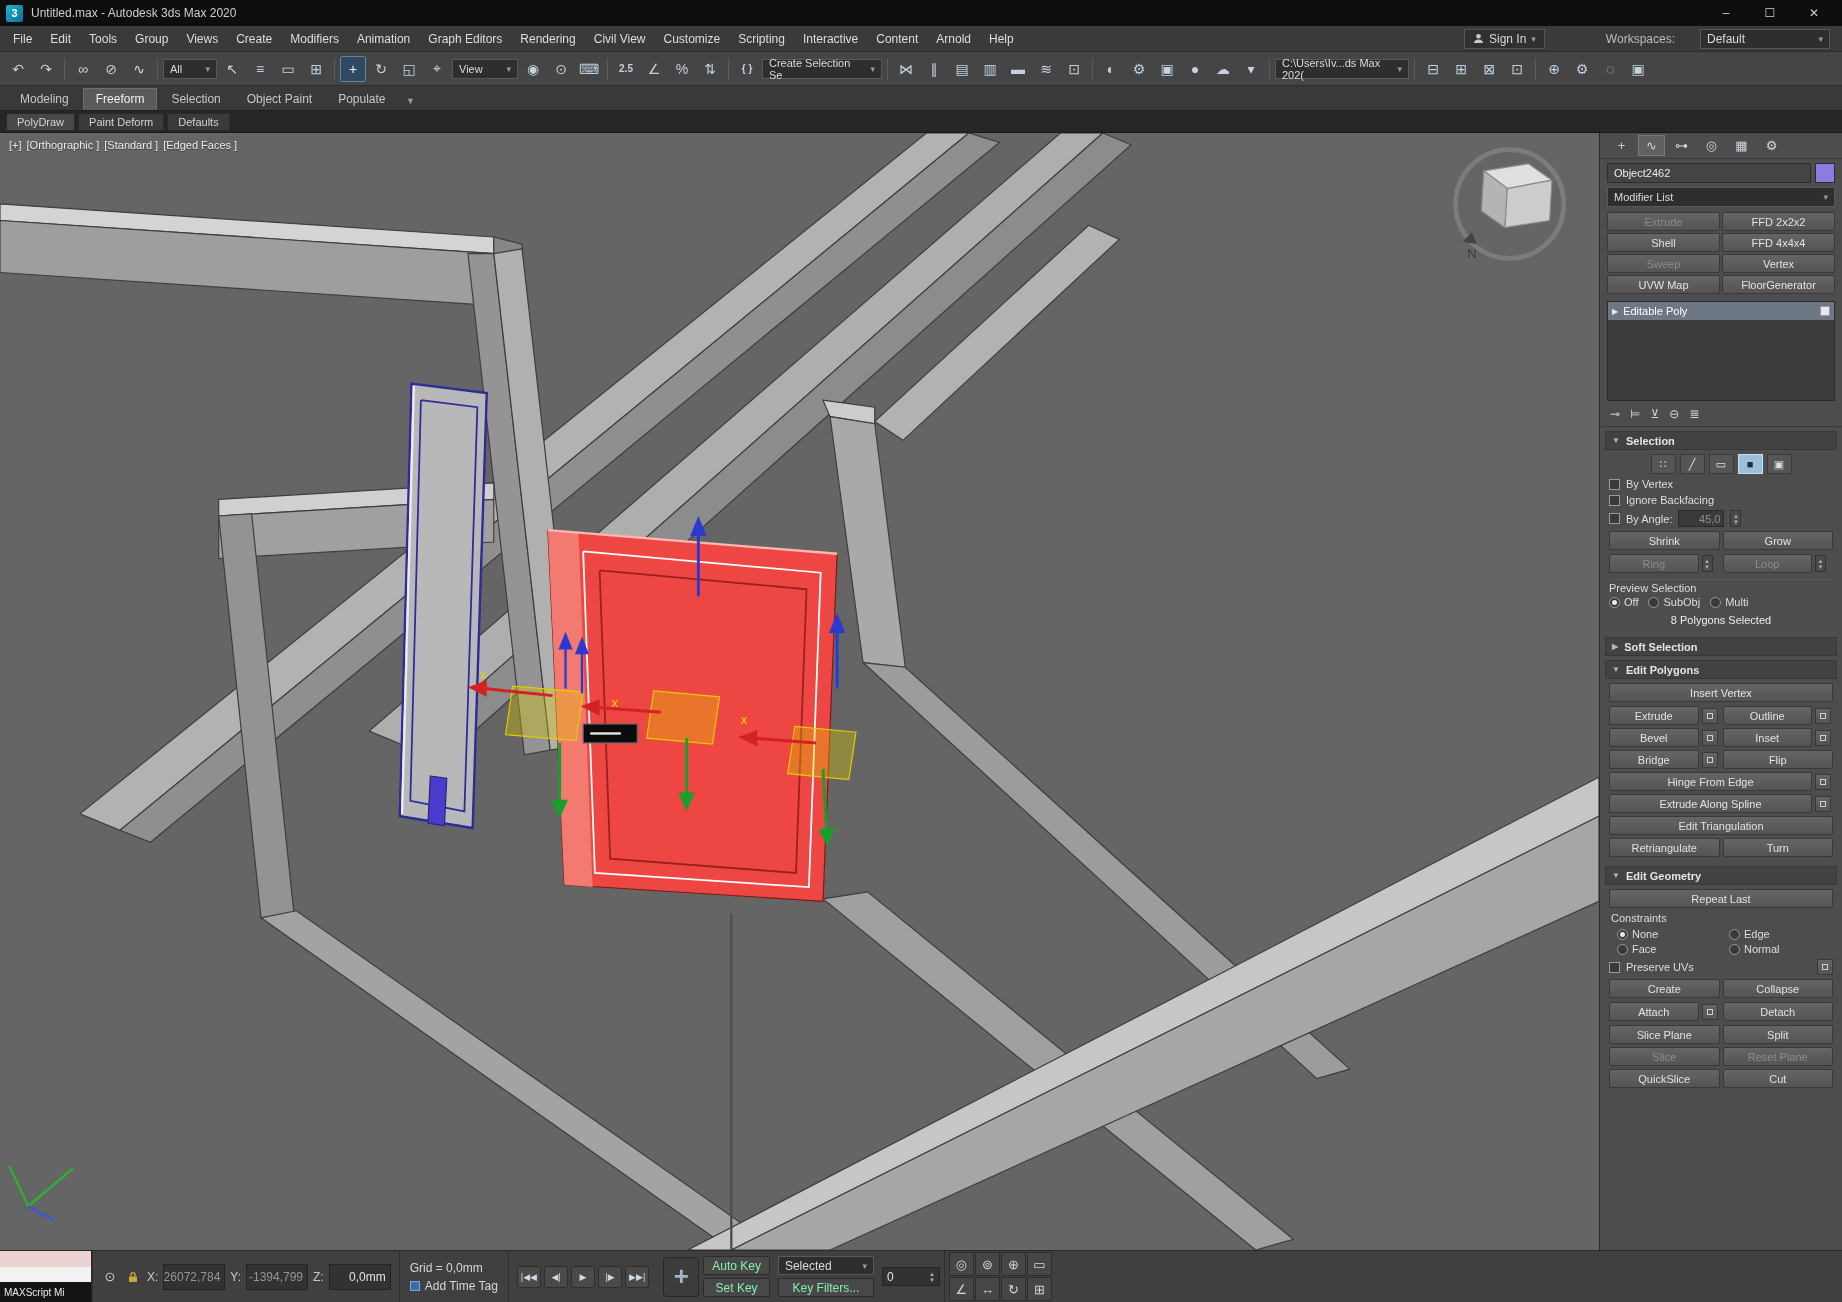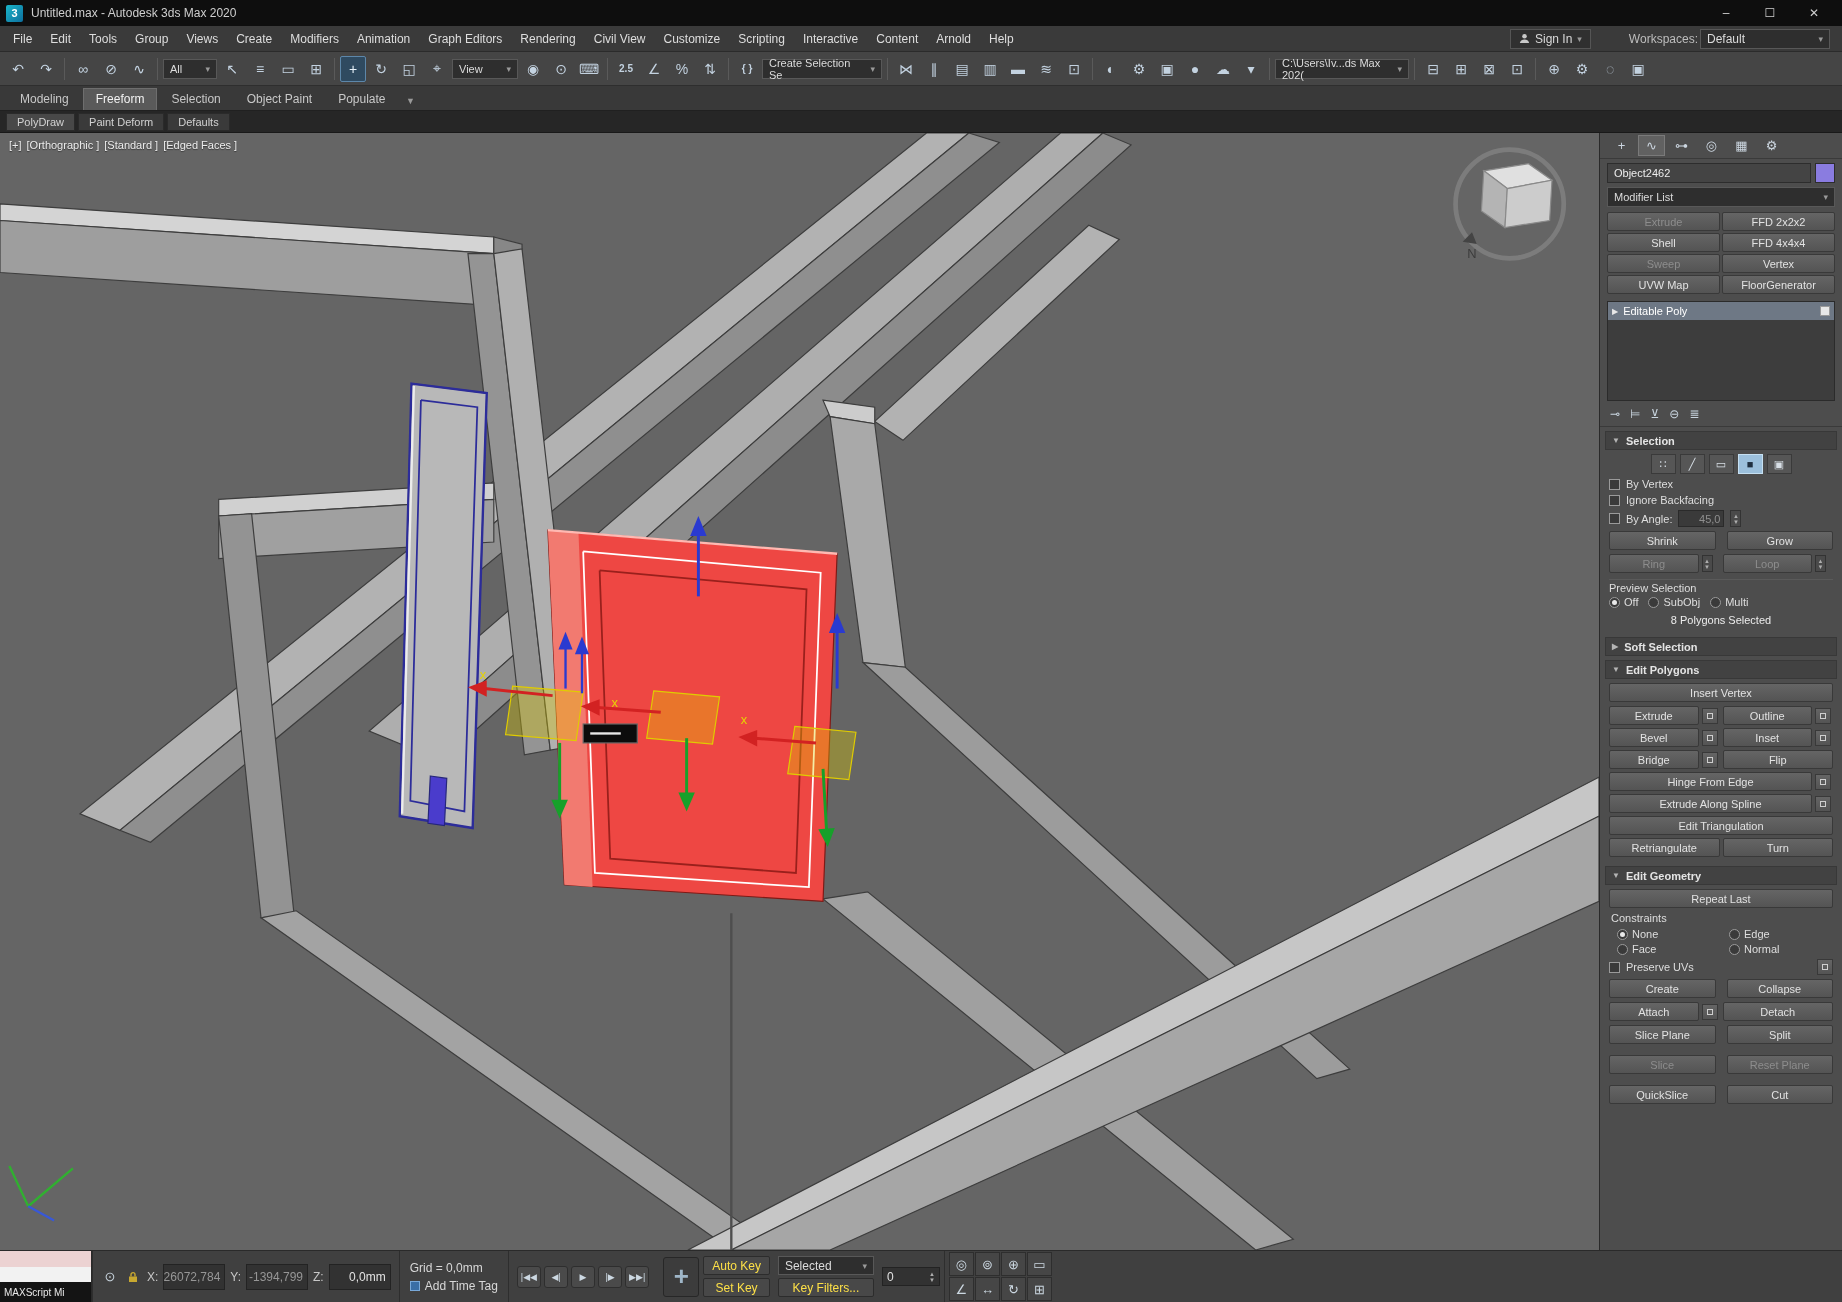--- a/index.html
+++ b/index.html
@@ -11,21 +11,21 @@
   .titlebar { height:26px; background:#0e0e0e; display:flex; align-items:center; padding:0 6px; gap:8px; flex:none; }
   .app-icon { width:17px; height:17px; border-radius:2px; background:linear-gradient(135deg,#1ab5c9,#0d6f9e);
               color:#fff; font-weight:bold; font-size:11px; display:flex; align-items:center; justify-content:center; }
   .tb-title { color:#cfcfcf; }
   .win-controls { margin-left:auto; display:flex; }
   .win-btn { width:44px; height:24px; display:flex; align-items:center; justify-content:center; color:#cfcfcf; font-size:12px; }
 
   
   .menubar { height:26px; background:#3a3a3a; border-bottom:1px solid #2b2b2b; display:flex; align-items:center; padding:0 4px; flex:none; }
   .menu-item { padding:0 9px; height:100%; display:flex; align-items:center; color:#dedede; }
-  .menubar-right { margin-left:auto; display:flex; align-items:center; gap:2px; padding-right:8px; }
+  .menubar-right { margin-left:auto; display:flex; align-items:center; gap:25px; padding-right:8px; }
   .signin { display:flex; align-items:center; gap:5px; height:20px; padding:0 8px; background:#303030; border:1px solid #555; }
   .signin::after { content:"▾"; font-size:9px; color:#9a9a9a; }
   .ws-label { color:#bdbdbd;margin-left:36px; }
   .dd { background:#2e2e2e; border:1px solid #585858; height:20px; display:flex; align-items:center; padding:0 6px; gap:6px; color:#dcdcdc; }
   .dd::after { content:"▾"; font-size:9px; color:#9a9a9a; margin-left:auto; }
   .ws-dd { width:130px; }
 
   
   .toolbar { height:34px; background:#454545; border-bottom:1px solid #2e2e2e; display:flex; align-items:center; padding:0 5px; gap:2px; flex:none; }
   .tbtn { width:26px; height:26px; flex:none; display:flex; align-items:center; justify-content:center;
@@ -76,21 +76,21 @@
   .rcaret { font-size:8px; color:#b4b4b4; }
   .rollout-b { padding:4px 9px 5px; display:flex; flex-direction:column; gap:4px; }
   .soirow { display:flex; justify-content:center; gap:4px; }
   .soi { width:25px; height:20px; display:flex; align-items:center; justify-content:center; background:#565656;
          border:1px solid #3a3a3a; color:#d8dfe6; font-size:11px; }
   .soi.active { background:#9cc0dc; border-color:#c6e0f2; color:#203040; }
   .cbrow { display:flex; align-items:center; gap:6px; color:#dedede; }
   .cb { width:11px; height:11px; background:#3a3a3a; border:1px solid #9a9a9a; flex:none; }
   .btn { height:19px; background:linear-gradient(#656565,#545454); border:1px solid #393939; border-radius:2px;
          display:flex; align-items:center; justify-content:center; color:#e2e2e2; white-space:nowrap; overflow:hidden; }
-  .grid2 { display:grid; grid-template-columns:1fr 1fr; gap:11px; }
+  .grid2 { display:grid; grid-template-columns:1fr 1fr; gap:3px; }
   .grid4 { display:grid; grid-template-columns:1fr 18px 1fr 18px; gap:3px; align-items:center; }
   .span2 { grid-column:span 2; } .span3 { grid-column:span 3; } .span4 { grid-column:span 4; }
   .sq { width:16px; height:16px; background:linear-gradient(#656565,#545454); border:1px solid #393939; position:relative; }
   .sq::after { content:""; position:absolute; inset:4px; border:1px solid #cfcfcf; }
   .spinfield { width:46px; height:17px; background:#3a3a3a; border:1px solid #2a2a2a; color:#8f8f8f;
                display:flex; align-items:center; justify-content:flex-end; padding:0 3px; }
   .minispin { width:11px; height:17px; display:flex; flex-direction:column; align-items:center; justify-content:center;
               color:#aeaeae; font-size:6px; line-height:6px; background:#4a4a4a; border:1px solid #333; }
   .pgroup { border-top:1px solid #5a5a5a; margin-top:2px; padding-top:2px; }
   .plabel { color:#dedede; margin-bottom:2px; }
@@ -120,21 +120,21 @@
   .gridcol { display:flex; flex-direction:column; justify-content:center; gap:4px; padding:0 10px; border-left:1px solid #2e2e2e; color:#d8d8d8; }
   .ttag { display:flex; align-items:center; gap:5px; }
   .cube-icon { width:10px; height:10px; background:#3a6ea5; border:1px solid #78a8d8; }
   .transport { display:flex; align-items:center; gap:3px; padding:0 8px; border-left:1px solid #2e2e2e; }
   .pbtn { min-width:24px; height:22px; padding:0 3px; background:#4a4a4a; border:1px solid #2e2e2e; border-radius:3px;
           display:flex; align-items:center; justify-content:center; color:#ccd8e2; font-size:9px; }
   .bigkey { width:36px; height:40px; align-self:center; margin-left:6px; background:#3c3c3c; border:1px solid #272727; border-radius:3px;
             display:flex; align-items:center; justify-content:center; color:#9fb6c8; font-size:26px; font-weight:bold; }
   .kcol { display:flex; flex-direction:column; justify-content:center; gap:3px; padding:0 4px; }
   .kbtn { height:19px; padding:0 8px; background:#484848; border:1px solid #2c2c2c; border-radius:2px;
-          display:flex; align-items:center; justify-content:center; color:#fde047; white-space:nowrap; }
+          display:flex; align-items:center; justify-content:center; color:#86efac; white-space:nowrap; }
   .kdd { width:96px; height:19px; }
   .framefield { width:58px; height:19px; background:#323232; border:1px solid #232323; display:flex; align-items:center; padding:0 4px; color:#e2e2e2; }
   .framefield .spin { margin-left:auto; display:flex; flex-direction:column; font-size:6px; line-height:6px; color:#aeaeae; }
   .navgrid { display:grid; grid-template-columns:repeat(4,25px); grid-auto-rows:24px; gap:1px; align-content:center; padding:0 6px 0 4px; border-left:1px solid #2e2e2e; }
   .navbtn { display:flex; align-items:center; justify-content:center; background:#464646; border:1px solid #2e2e2e; color:#ccd8e2; font-size:13px; }
 </style>
 </head>
 <body>
 
 <div class="window">

